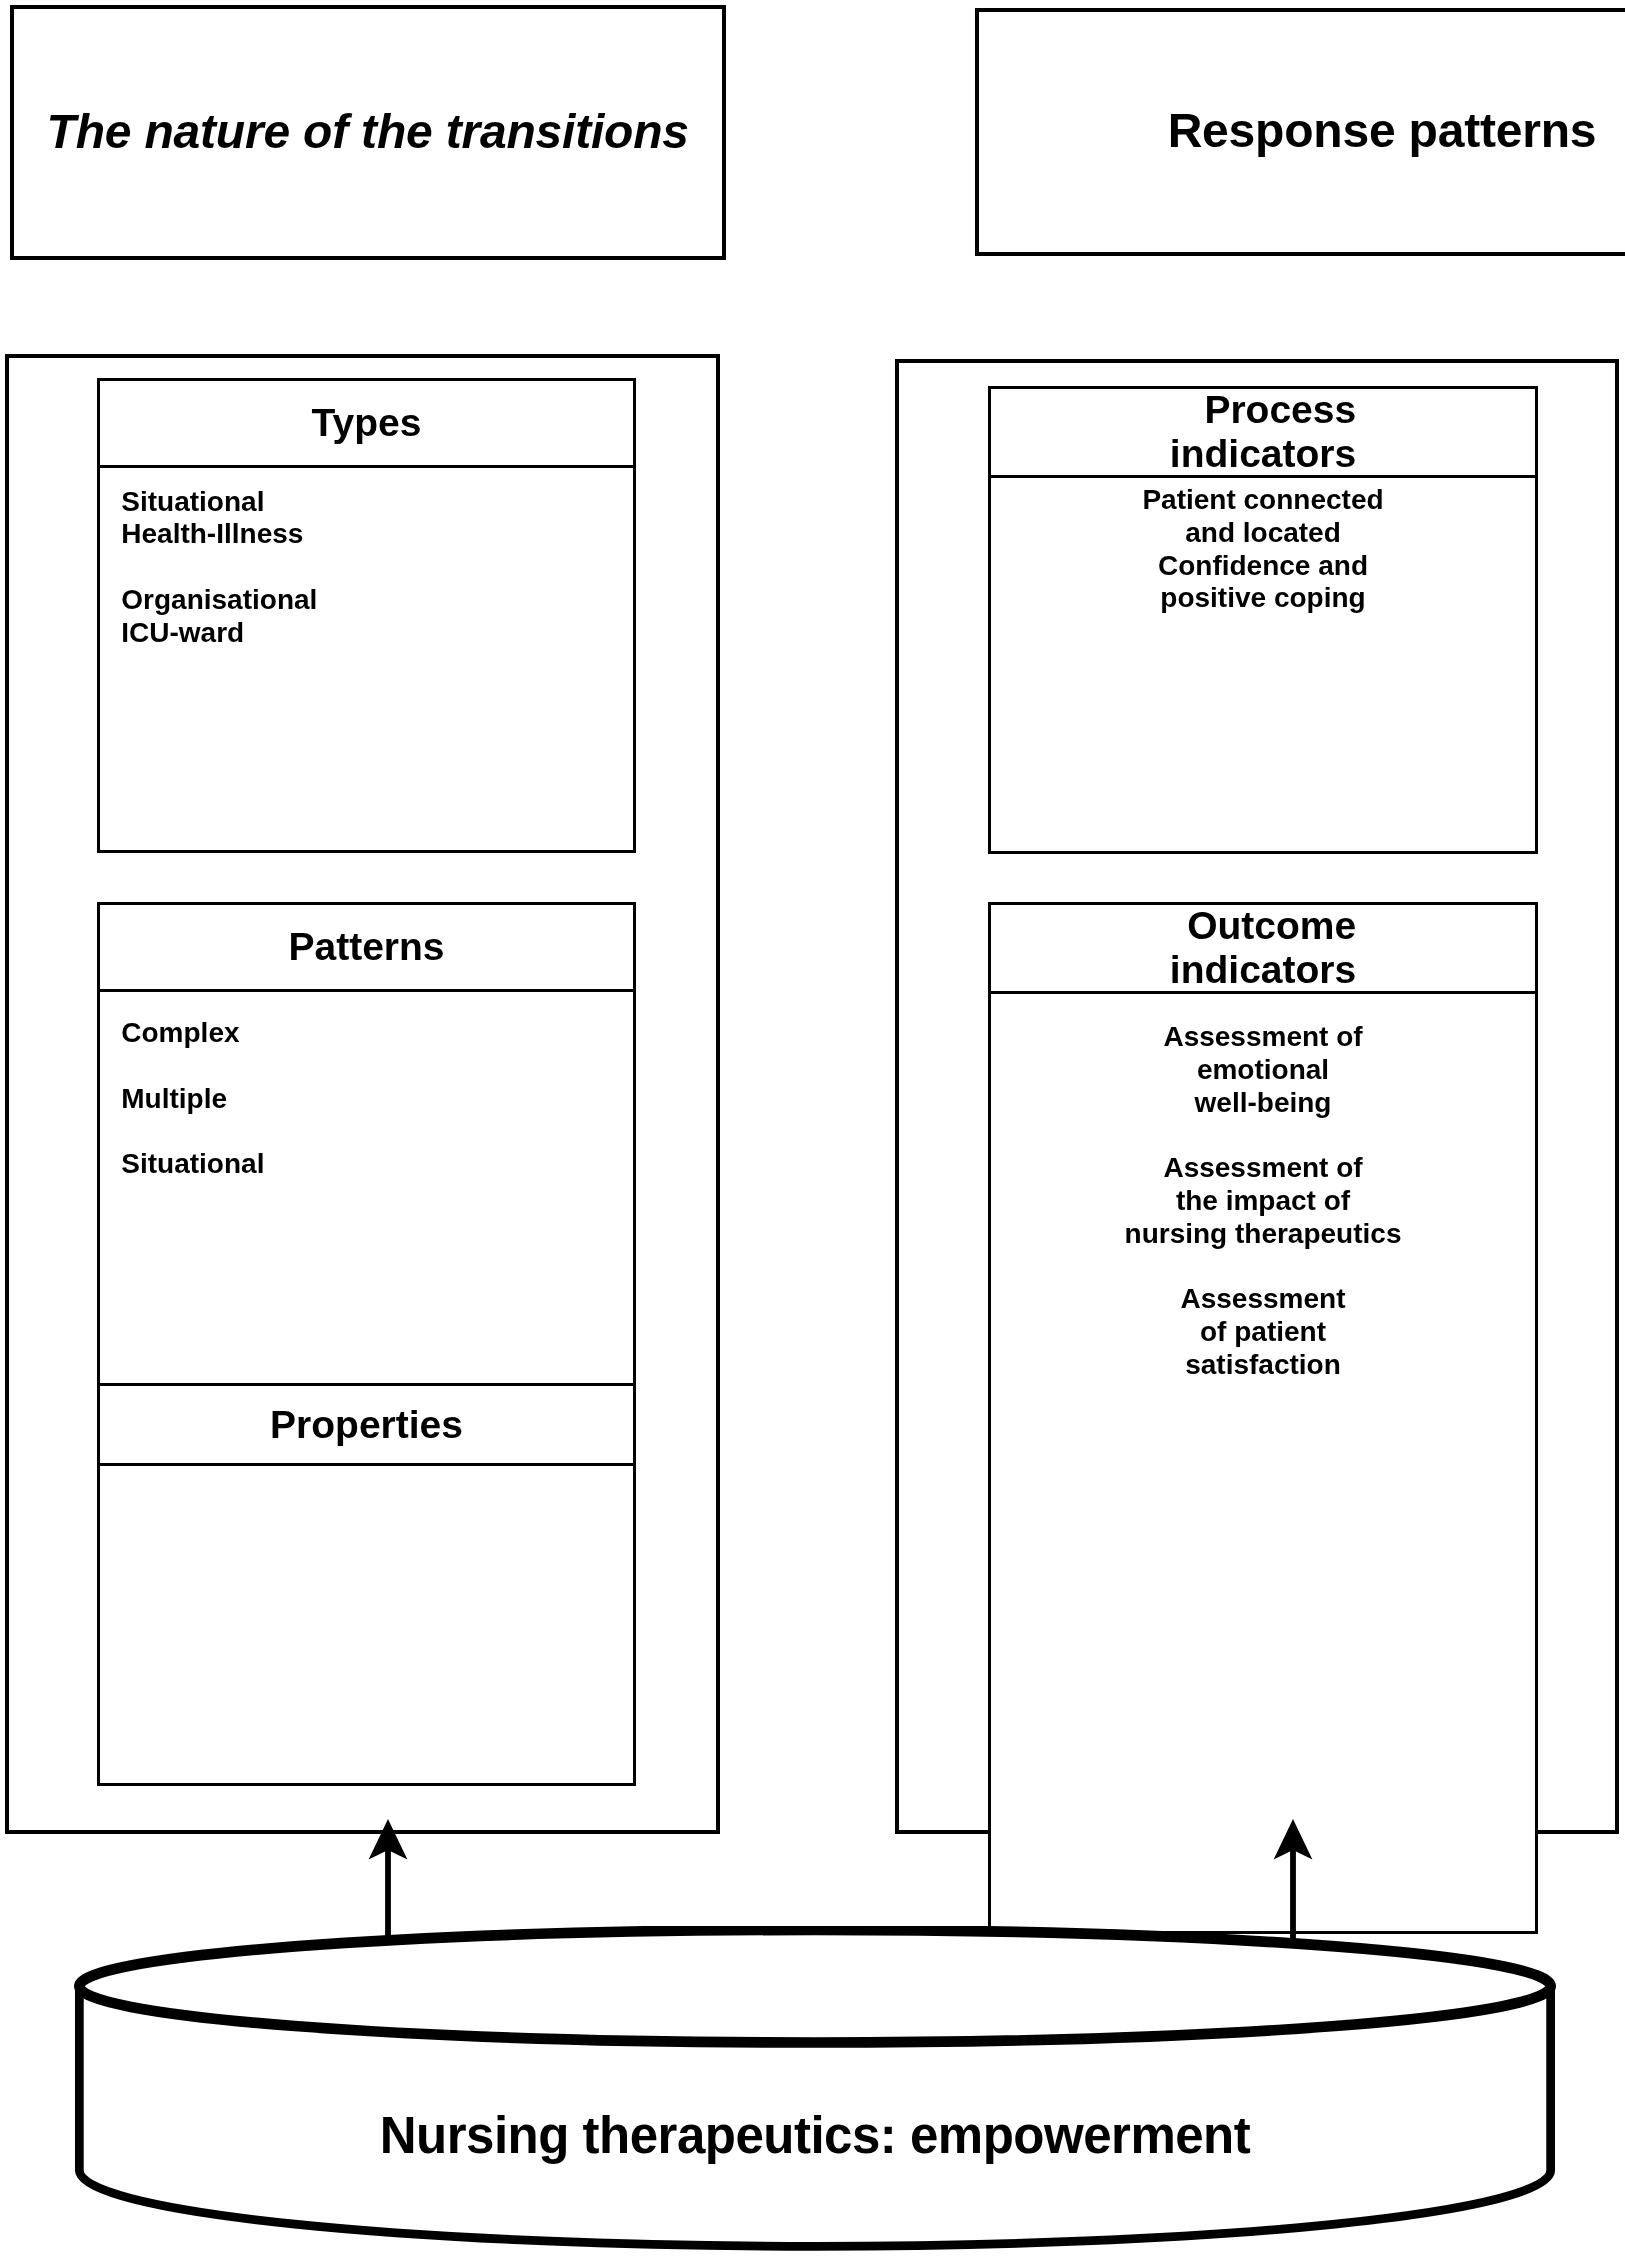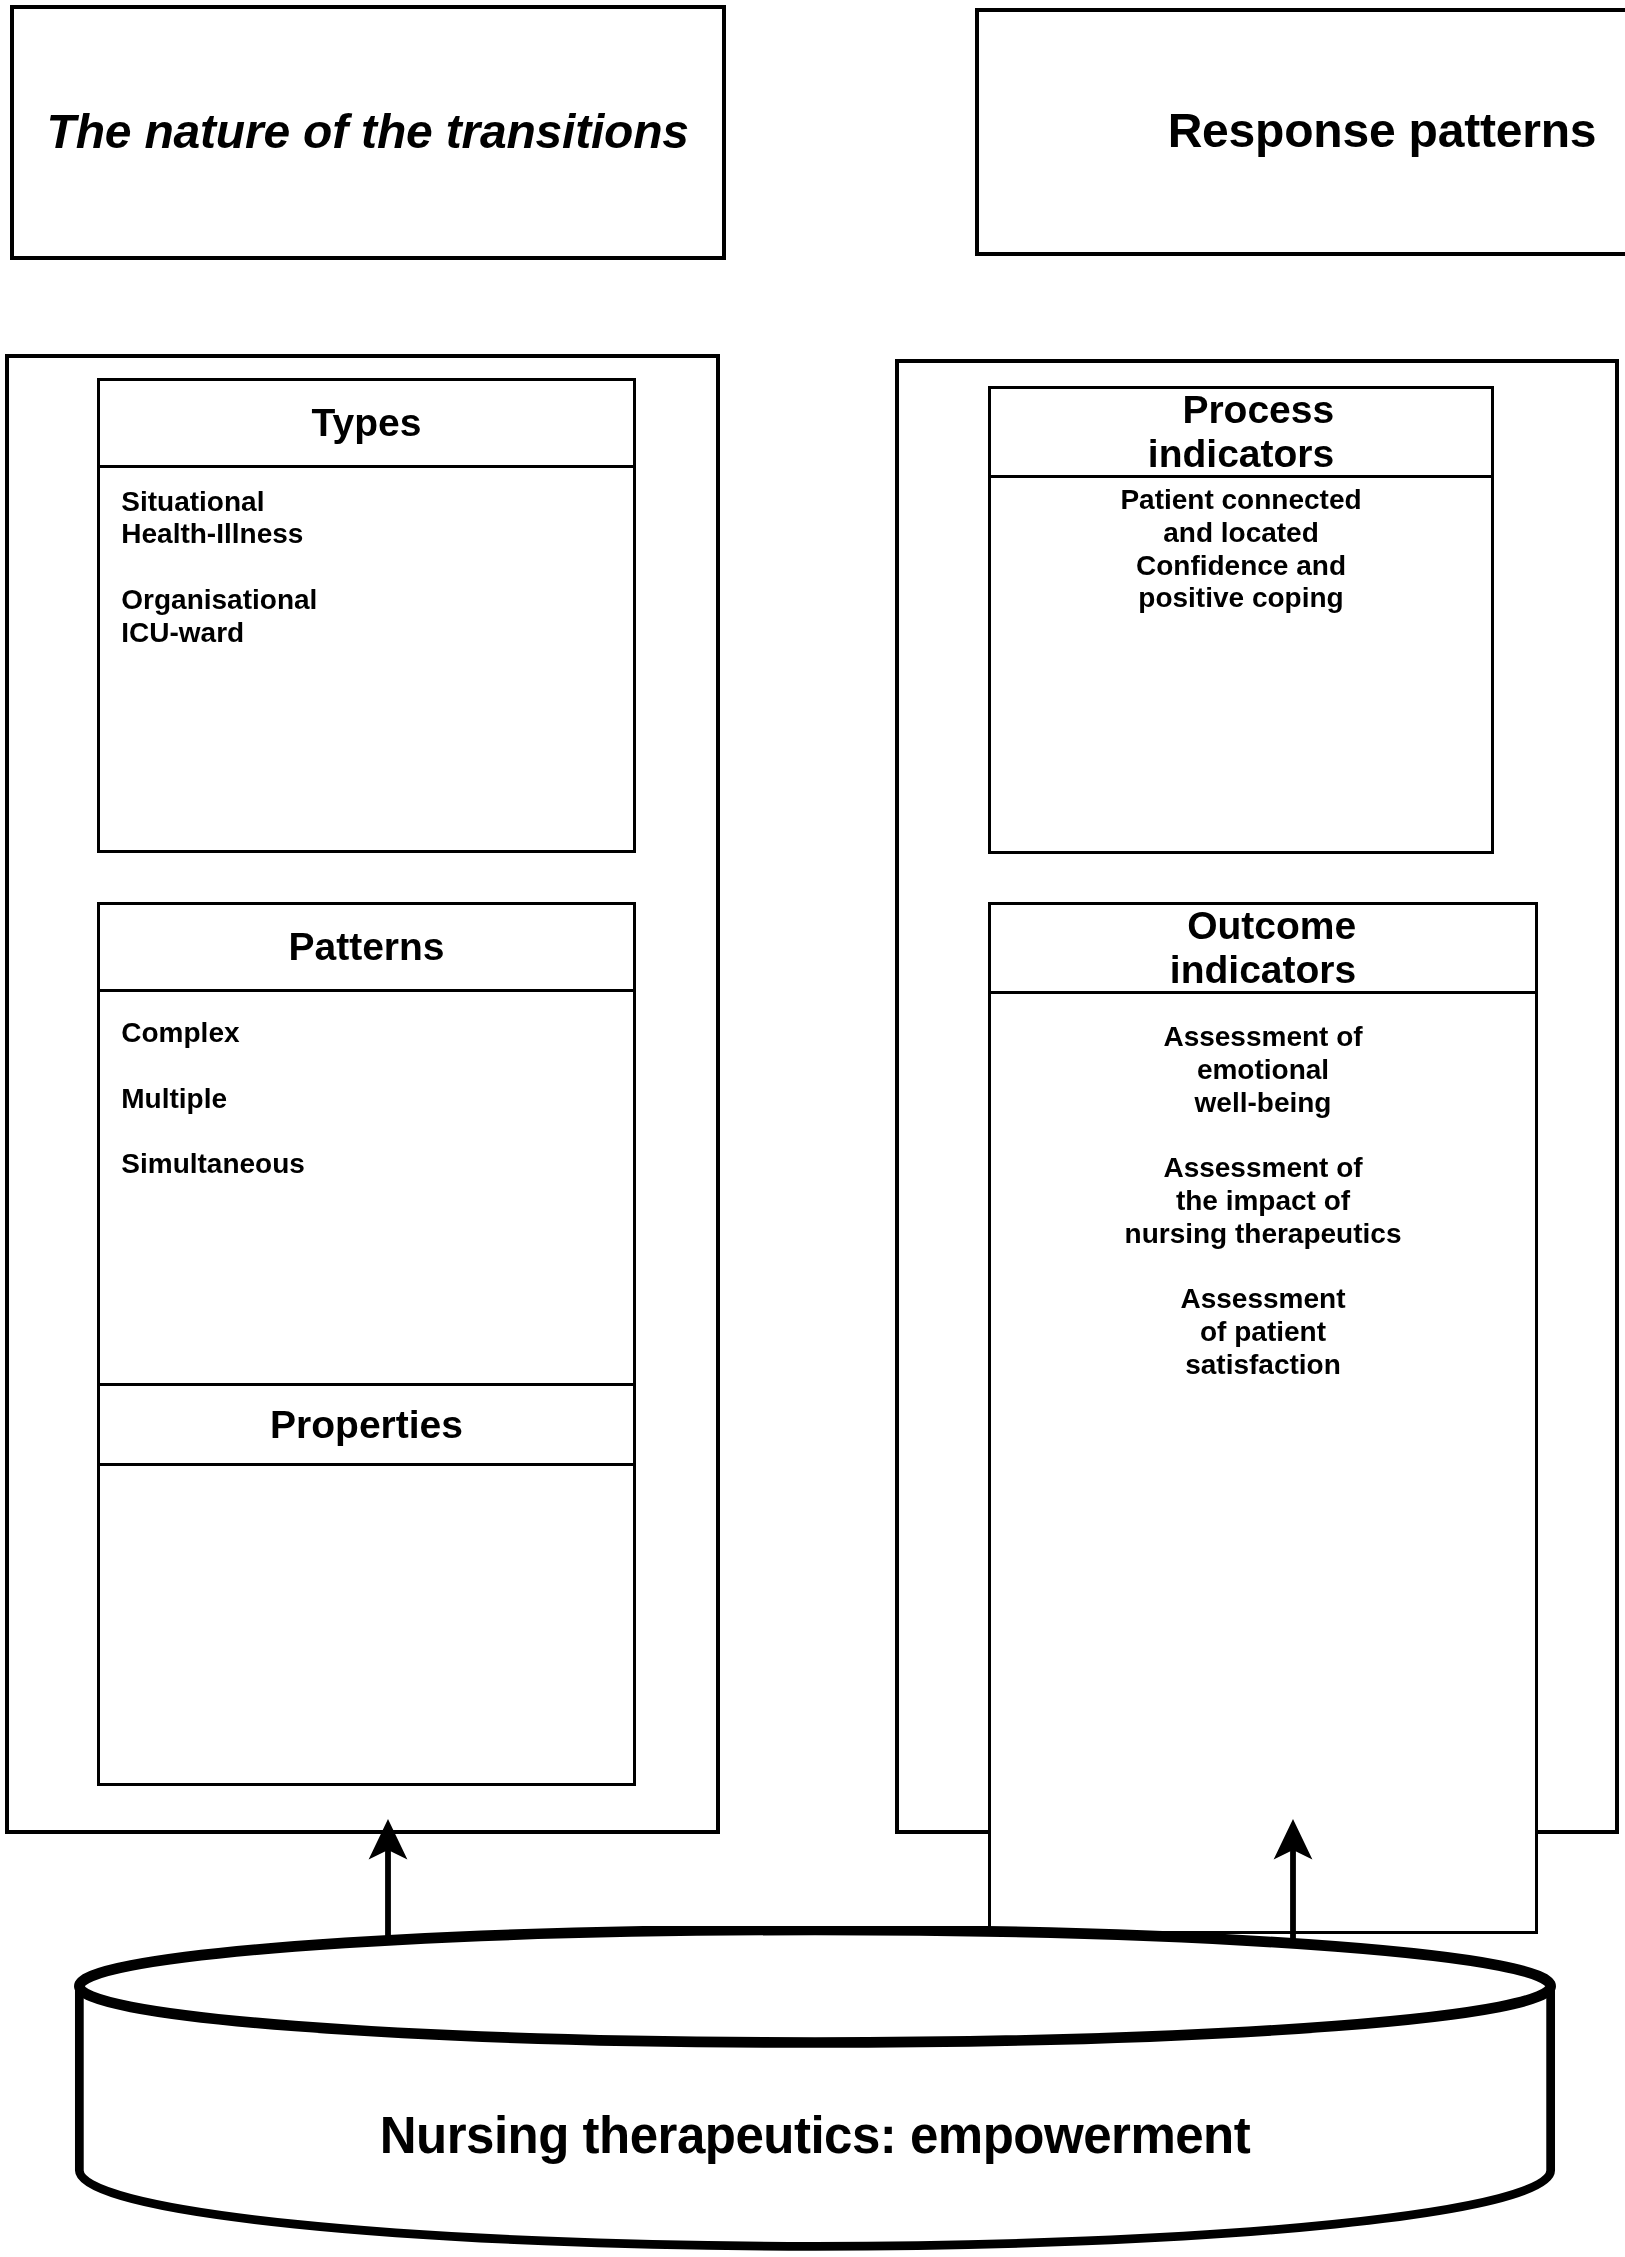--- a/index.html
+++ b/index.html
@@ -124,30 +124,30 @@
 Organisational
 ICU-ward</div>
   </div>
 
   <div class="panel" style="left:97px; top:902px; width:539px; height:524px;">
     <div class="panel-title" style="height:87px;">Patterns</div>
     <div class="panel-body body-left" style="padding-top:25px;">Complex
 
 Multiple
 
-Simultaneous</div>
+Situational</div>
   </div>
 
   <div class="panel" style="left:97px; top:1383px; width:539px; height:403px;">
     <div class="panel-title" style="height:80px;">Properties</div>
   </div>
 
   <div class="box container-box" style="left:895px; top:359px; width:724px; height:1475px;"></div>
 
-  <div class="panel" style="left:988px; top:386px; width:506px; height:468px;">
+  <div class="panel" style="left:988px; top:386px; width:550px; height:468px;">
     <div class="panel-title" style="height:89px;">Process
 indicators</div>
     <div class="panel-body body-center" style="padding-top:6px;">Patient connected
 and located
 Confidence and
 positive coping</div>
   </div>
 
   <div class="panel" style="left:988px; top:902px; width:550px; height:1032px;">
     <div class="panel-title" style="height:89px;">Outcome

